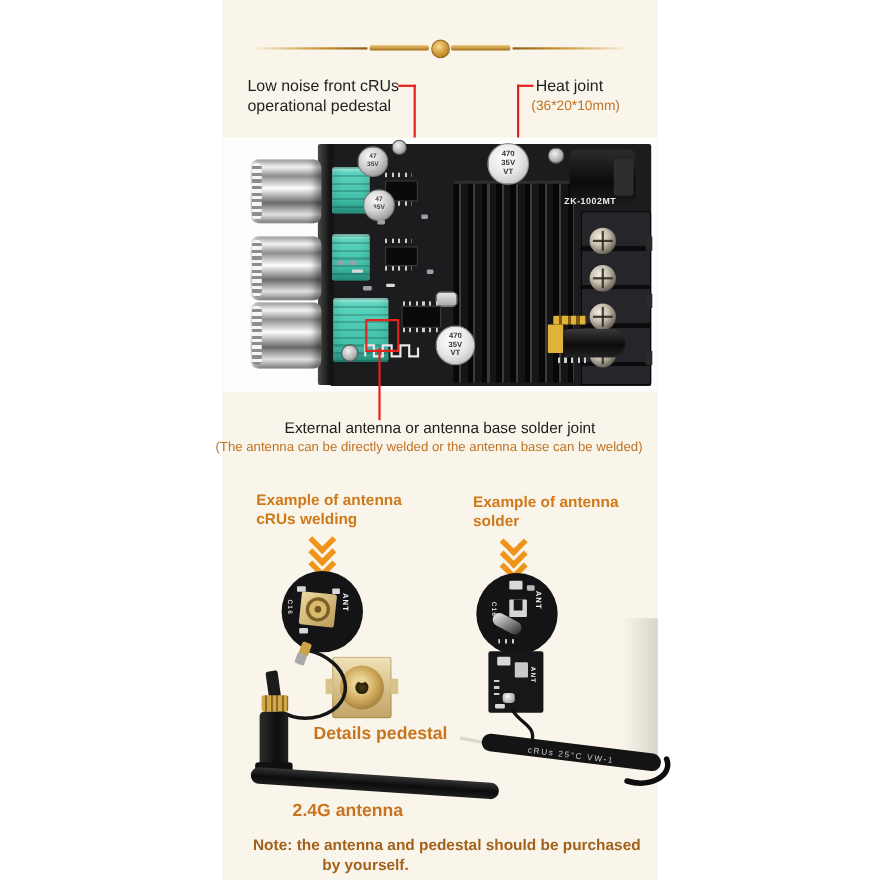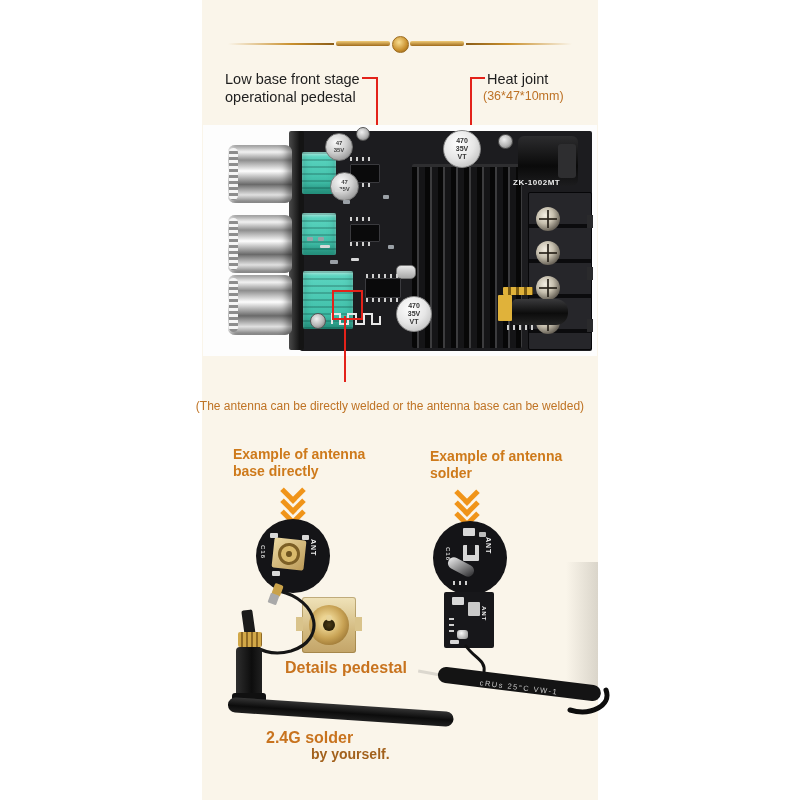--- a/index.html
+++ b/index.html
@@ -84,24 +84,24 @@
 
 <div class="canvas">
   <div class="a panel"></div>
 
   <div class="a divthin" style="left:228px;width:106px;"></div>
   <div class="a divbar" style="left:336px;width:54px;"></div>
   <div class="a ornament"></div>
   <div class="a divbar" style="left:410px;width:54px;"></div>
   <div class="a divthin r" style="left:466px;width:106px;"></div>
 
-  <div class="a lbl" style="left:225px;top:70px;">Low base front stage</div>
+  <div class="a lbl" style="left:225px;top:70px;">Low noise front cRUs</div>
   <div class="a lbl" style="left:225px;top:88px;">operational pedestal</div>
   <div class="a lbl" style="left:487px;top:70px;">Heat joint</div>
-  <div class="a sub-orange" style="left:483px;top:89px;">(36*47*10mm)</div>
+  <div class="a sub-orange" style="left:483px;top:89px;">(36*20*10mm)</div>
 
   <div class="a redline" style="left:362px;top:77px;width:16px;height:2px;"></div>
   <div class="a redline" style="left:376px;top:77px;width:2px;height:155px;"></div>
   <div class="a arrow-left" style="left:366px;top:163px;"></div>
   <div class="a arrow-left" style="left:366px;top:223px;"></div>
   <div class="a redline" style="left:470px;top:77px;width:15px;height:2px;"></div>
   <div class="a redline" style="left:470px;top:77px;width:2px;height:149px;"></div>
   <div class="a arrow-down" style="left:466px;top:224px;"></div>
 
   <div class="a photo">
@@ -184,24 +184,25 @@
     <div class="a smd" style="left:127px;top:135px;width:8px;height:4px;"></div>
     <div class="a smd" style="left:180px;top:70px;width:6px;height:4px;"></div>
     <div class="a smd" style="left:185px;top:120px;width:6px;height:4px;"></div>
     <div class="a silk" style="left:117px;top:120px;width:10px;height:3px;"></div>
     <div class="a silk" style="left:132px;top:64px;width:8px;height:3px;"></div>
     <div class="a silk" style="left:148px;top:133px;width:8px;height:3px;"></div>
   </div>
 
   <div class="a roi" style="left:332px;top:290px;width:27px;height:26px;"></div>
   <div class="a redline" style="left:344px;top:316px;width:2px;height:66px;"></div>
+  <div class="a" style="left:0;top:381px;width:800px;text-align:center;font-size:14px;color:#1c1c1c;">External antenna or antenna base solder joint</div>
   <div class="a" style="left:0;top:399px;width:780px;text-align:center;font-size:12px;color:#bf7324;">(The antenna can be directly welded or the antenna base can be welded)</div>
 
   <div class="a exlbl" style="left:233px;top:446px;">Example of antenna</div>
-  <div class="a exlbl" style="left:233px;top:463px;">base directly</div>
+  <div class="a exlbl" style="left:233px;top:463px;">cRUs welding</div>
   <div class="a exlbl" style="left:430px;top:448px;">Example of antenna</div>
   <div class="a exlbl" style="left:430px;top:465px;">solder</div>
 
   <div class="a" style="left:279px;top:482px;width:28px;">
     <div class="chev"></div>
     <div class="chev"></div>
     <div class="chev"></div>
   </div>
   <div class="a" style="left:453px;top:484px;width:28px;">
     <div class="chev"></div>
@@ -245,21 +246,21 @@
   <svg class="a" style="left:233px;top:582px;" width="110" height="112" viewBox="0 0 110 112">
     <path d="M46,9 C86,18 94,58 58,69 C26,78 8,52 13,54" fill="none" stroke="#151515" stroke-width="3.2" stroke-linecap="round"></path>
   </svg>
   <div class="a" style="left:273px;top:584px;width:9px;height:12px;background:#c9a24a;transform:rotate(20deg);border-radius:2px;"></div>
   <div class="a" style="left:269px;top:594px;width:9px;height:10px;background:#a9a9a9;transform:rotate(20deg);border-radius:1px;"></div>
   <div class="a" style="left:243px;top:610px;width:11px;height:26px;background:#1b1b1b;transform:rotate(-8deg);border-radius:2px;"></div>
   <div class="a goldthread" style="left:238px;top:632px;width:24px;height:15px;"></div>
   <div class="a blackpart" style="left:236px;top:647px;width:26px;height:50px;"></div>
   <div class="a" style="left:232px;top:693px;width:34px;height:12px;background:#101010;border-radius:3px;"></div>
   <div class="a rod" style="left:228px;top:697px;width:226px;height:15px;transform:rotate(3.8deg);transform-origin:left center;"></div>
-  <div class="a caption" style="left:266px;top:729px;">2.4G solder</div>
+  <div class="a caption" style="left:266px;top:729px;">2.4G antenna</div>
 
   <div class="a" style="left:566px;top:562px;width:32px;height:138px;background:linear-gradient(90deg,rgba(196,191,181,0),rgba(186,181,170,.5));"></div>
   <div class="a" style="left:444px;top:592px;width:50px;height:56px;background:#17171a;border-radius:2px;">
     <div class="a silk" style="left:8px;top:5px;width:12px;height:8px;"></div>
     <div class="a silk" style="left:24px;top:10px;width:12px;height:14px;background:#c9c9c9;"></div>
     <div class="a padcol" style="left:5px;top:26px;height:18px;"></div>
     <div class="a" style="left:13px;top:38px;width:11px;height:9px;background:radial-gradient(circle at 40% 35%,#fafafa,#9f9f9f 80%);border-radius:3px;"></div>
     <div class="a silk" style="left:6px;top:48px;width:9px;height:4px;"></div>
     <div class="a vtext" style="left:37px;top:14px;font-size:6px;">ANT</div>
   </div>
@@ -267,14 +268,15 @@
     <path d="M8,6 C16,18 28,20 26,32" fill="none" stroke="#111" stroke-width="3" stroke-linecap="round"></path>
   </svg>
   <div class="a" style="left:418px;top:672px;width:28px;height:3px;background:#dcd8cf;transform:rotate(10deg);"></div>
   <div class="a rod" style="left:438px;top:666px;width:164px;height:16px;transform:rotate(7deg);transform-origin:left center;background:#141414;text-align:center;">
     <span style="font-size:7.5px;color:#c9c9c9;letter-spacing:1.5px;line-height:16px;">cRUs  25°C  VW-1</span>
   </div>
   <svg class="a" style="left:566px;top:684px;" width="44" height="36" viewBox="0 0 44 36">
     <path d="M40,6 C46,22 24,32 4,26" fill="none" stroke="#0d0d0d" stroke-width="5" stroke-linecap="round"></path>
   </svg>
 
-  <div class="a note" style="left:293px;top:746px;margin-left:18px;">by yourself.</div>
+  <div class="a note" style="left:230px;top:760px;">Note: the antenna and pedestal should be purchased</div>
+  <div class="a note" style="left:293px;top:778px;">by yourself.</div>
 </div>
 
 </body></html>

